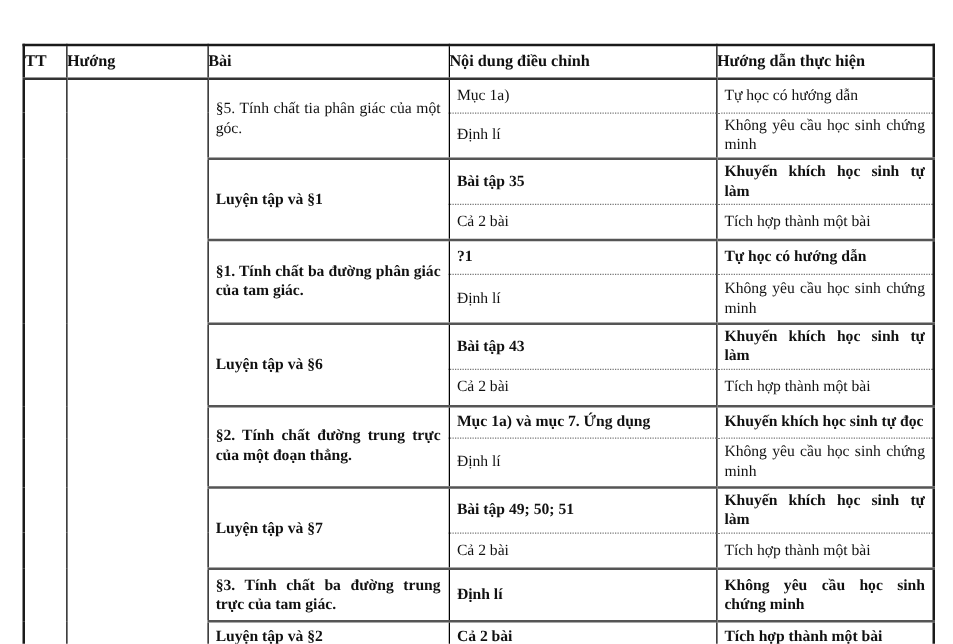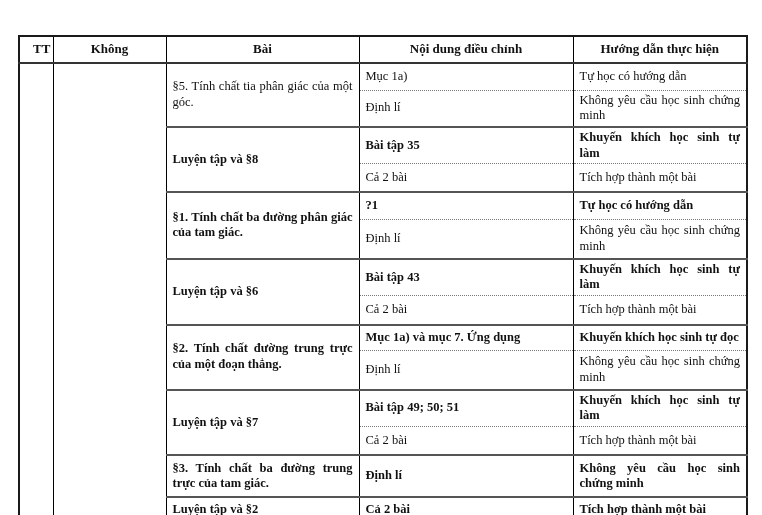--- a/index.html
+++ b/index.html
@@ -35,23 +35,23 @@
     border-right: 1px solid #000;
     vertical-align: middle;
     padding: 2px 6px;
     font-size: 12.5px;
     line-height: 1.25;
     overflow: hidden;
   }
   thead th {
     font-size: 13px;
     font-weight: bold;
-    text-align: center;
+    text-align: left;
     border-bottom: 2px solid #333;
-    padding: 3px 13px;
+    padding: 3px 0;
   }
   td.c-bai, td.c-guide { text-align: justify; }
   td.c-content, td.c-bai, td.c-guide { text-align-last: left; }
   tr.grp > td { border-top: 2px solid #555; font-weight: bold; }
   tr.sub > td { border-top: 1px dotted #777; }
 </style>
 </head>
 <body>
 
 <div class="page">
@@ -59,41 +59,41 @@
     <colgroup>
       <col class="c1">
         <col class="c2">
         <col class="c3">
         <col class="c4">
         <col class="c5">
     </colgroup>
     <thead>
       <tr style="height:27px">
         <th>TT</th>
-        <th>Không</th>
+        <th>Hướng</th>
         <th>Bài</th>
         <th>Nội dung điều chỉnh</th>
         <th>Hướng dẫn thực hiện</th>
       </tr>
     </thead>
     <tbody>
       <tr style="height:27px">
         <td rowspan="14" class="c-tt"></td>
         <td rowspan="14" class="c-chuong"></td>
         <td rowspan="2" class="c-bai">§5. Tính chất tia phân giác của một góc.</td>
         <td class="c-content">Mục 1a)</td>
         <td class="c-guide">Tự học có hướng dẫn</td>
       </tr>
       <tr style="height:37px" class="sub">
         <td class="c-content">Định lí</td>
         <td class="c-guide">Không yêu cầu học sinh chứng minh</td>
       </tr>
 
       <tr style="height:28px" class="grp">
-        <td rowspan="2" class="c-bai">Luyện tập và §8</td>
+        <td rowspan="2" class="c-bai">Luyện tập và §1</td>
         <td class="c-content">Bài tập 35</td>
         <td class="c-guide">Khuyến khích học sinh tự làm</td>
       </tr>
       <tr style="height:28px" class="sub">
         <td class="c-content">Cả 2 bài</td>
         <td class="c-guide">Tích hợp thành một bài</td>
       </tr>
 
       <tr style="height:28px" class="grp">
         <td rowspan="2" class="c-bai">§1. Tính chất ba đường phân giác của tam giác.</td>

